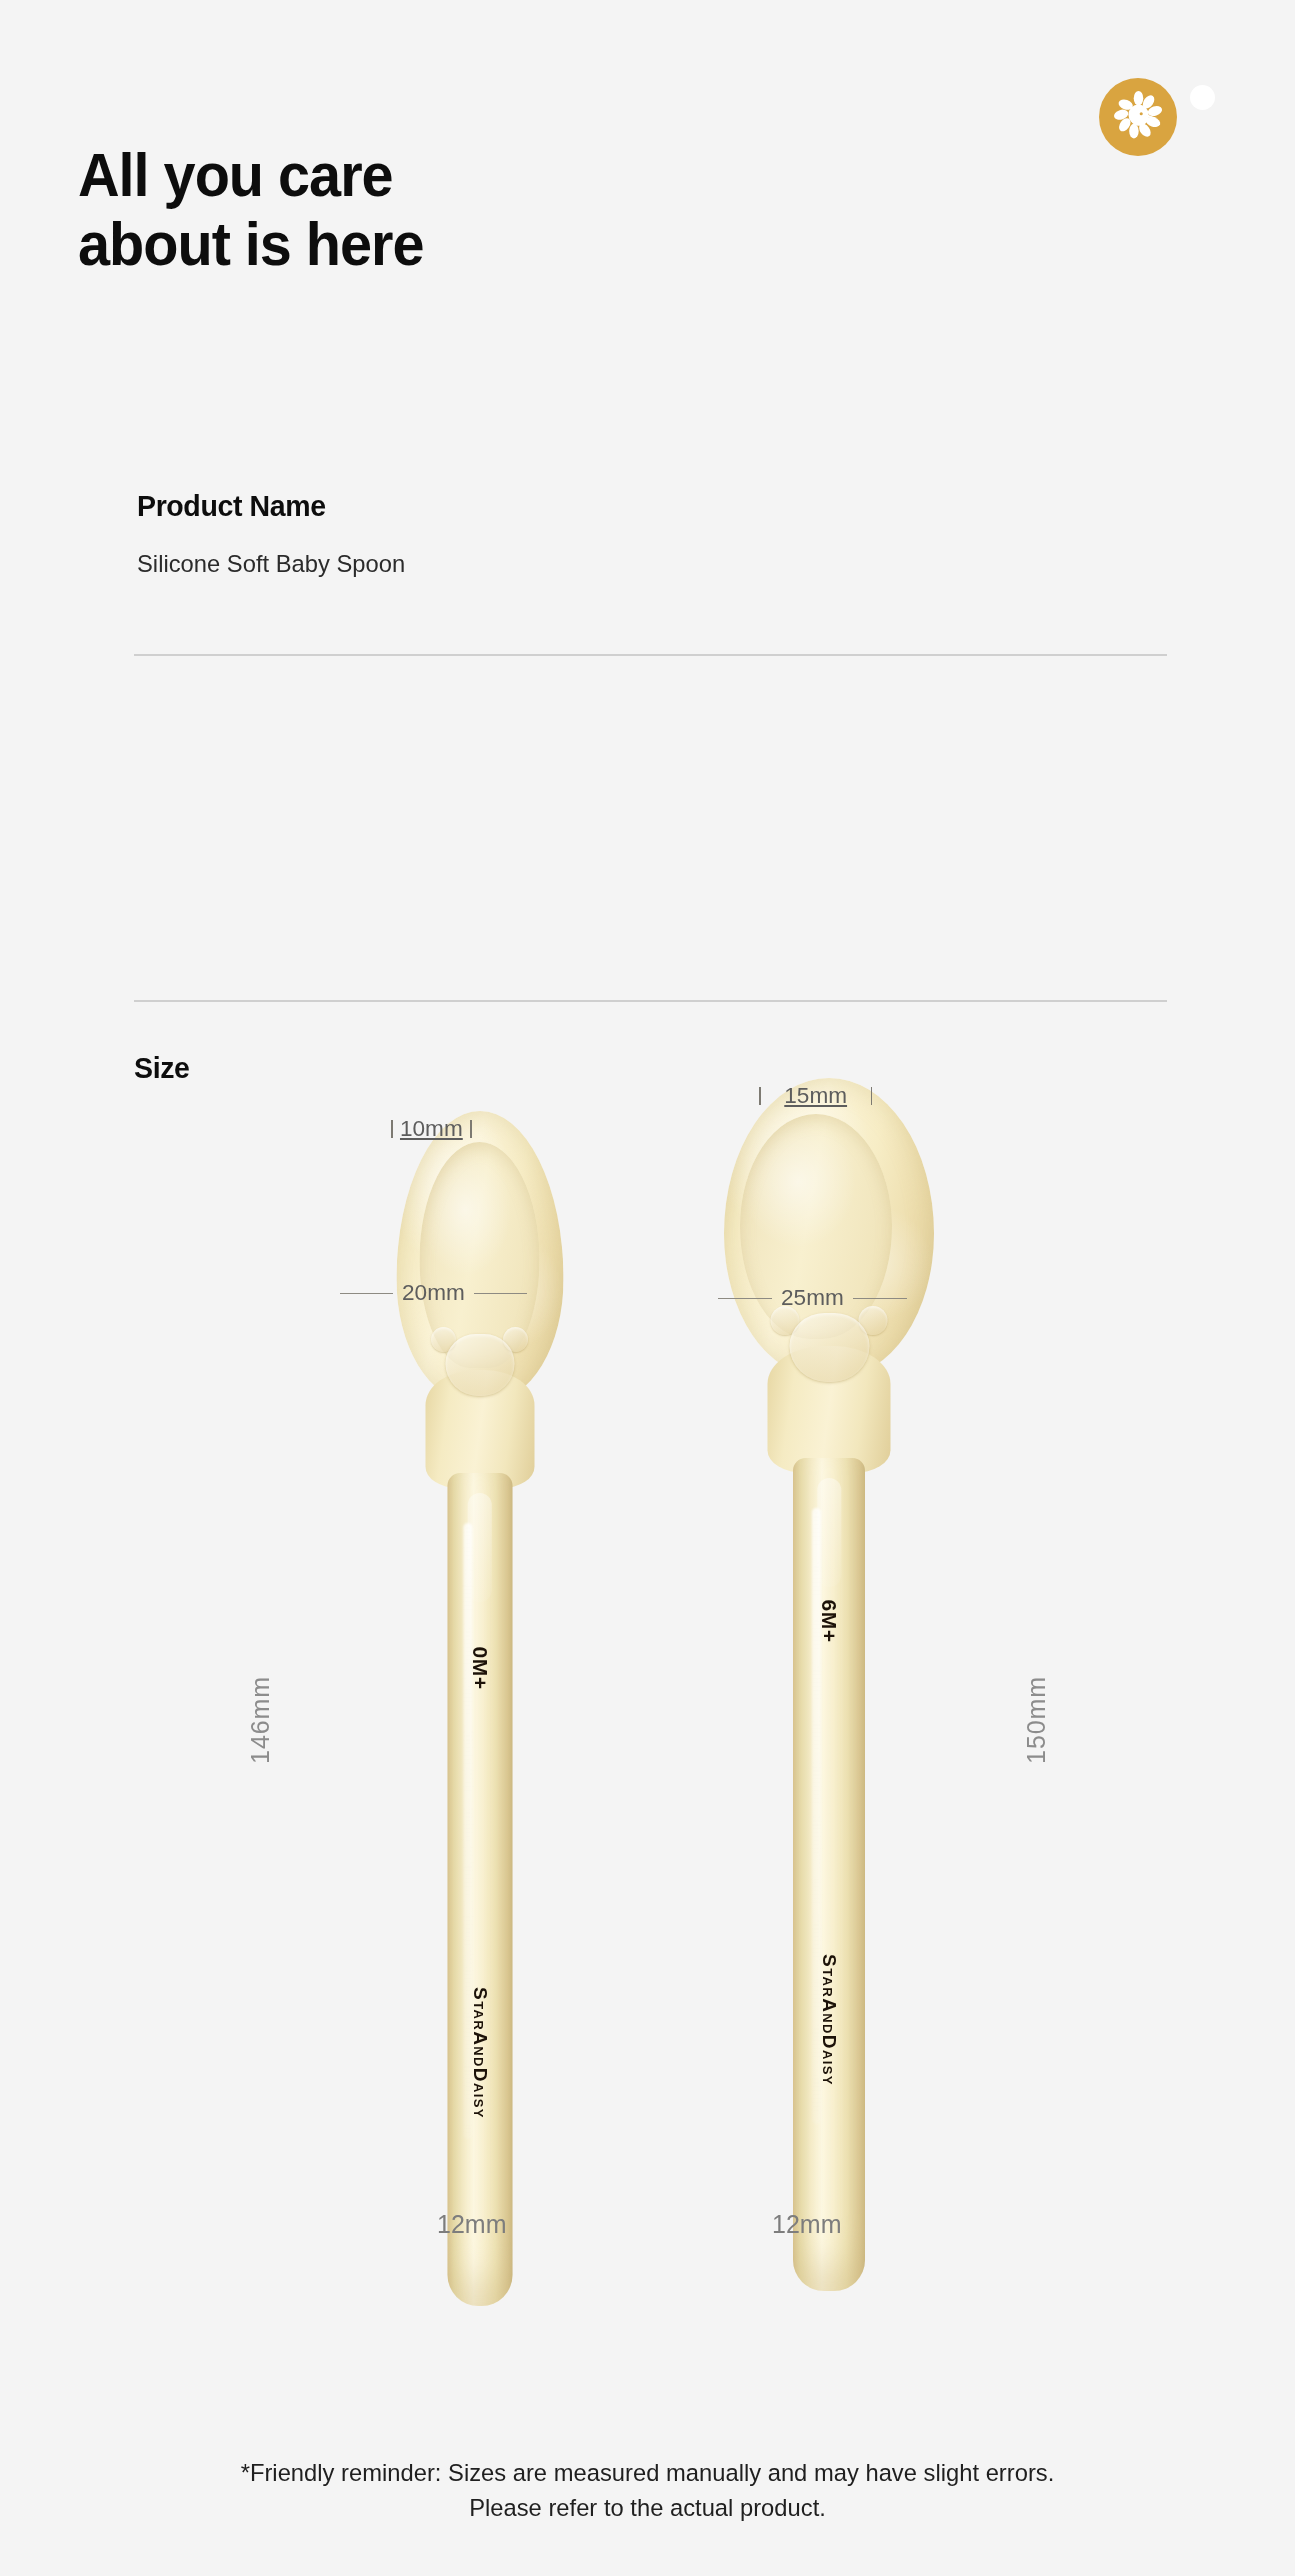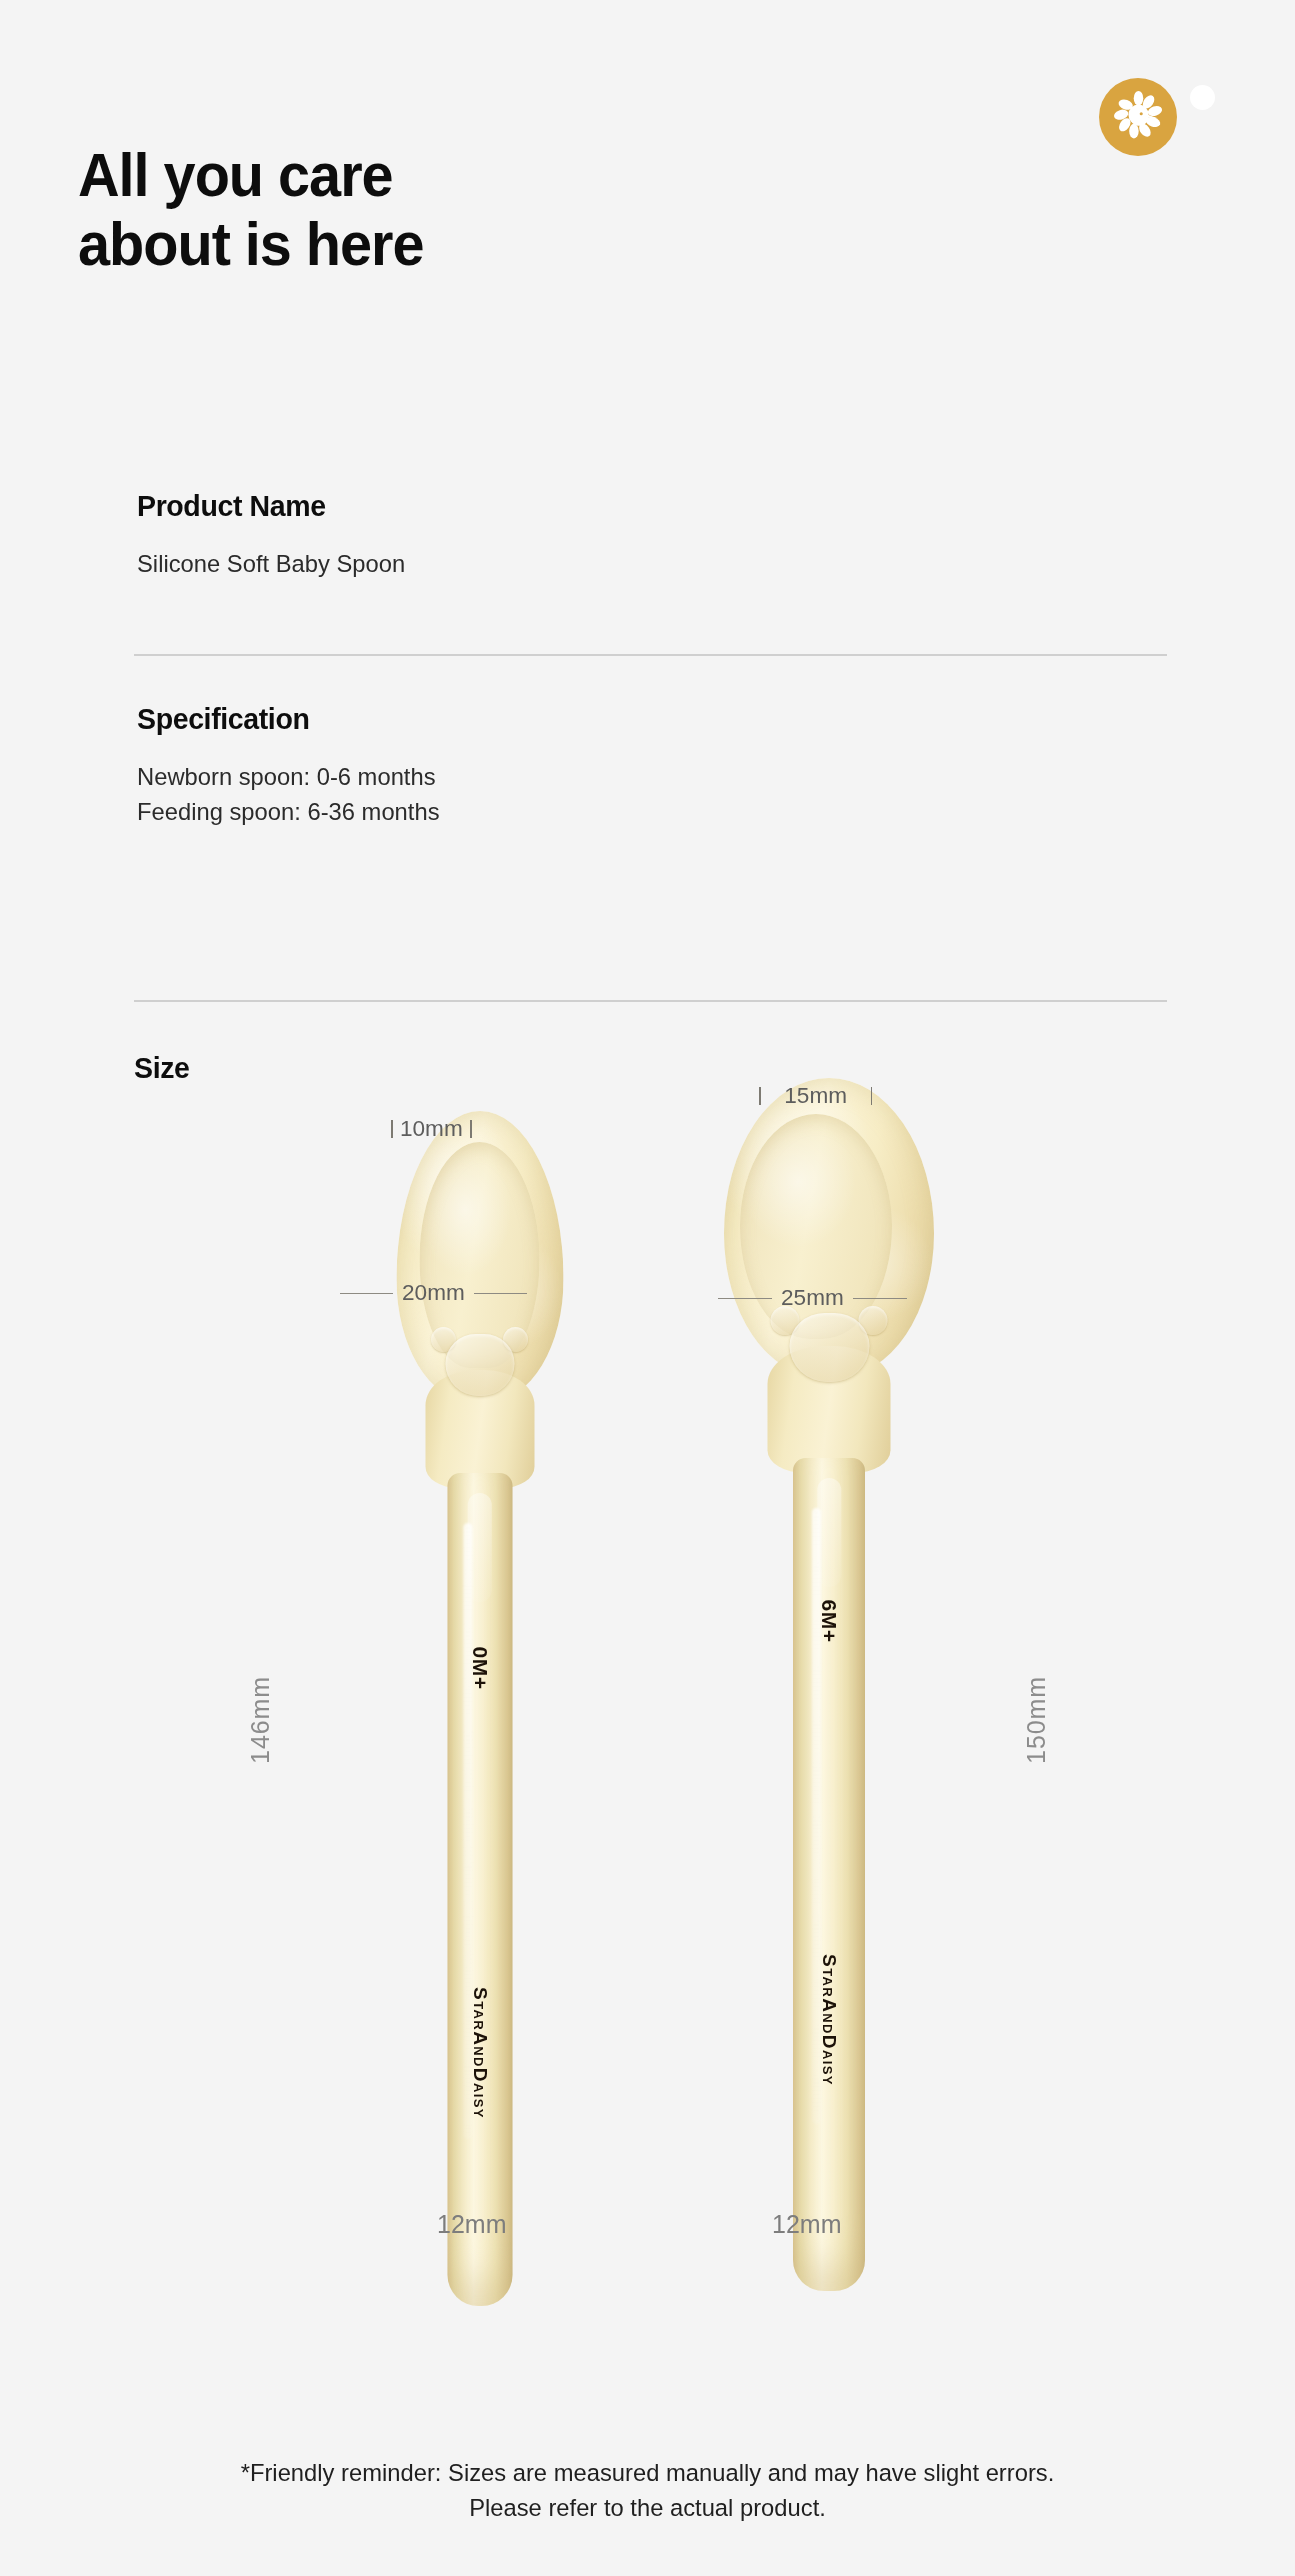--- a/index.html
+++ b/index.html
@@ -167,21 +167,21 @@
     transform:translate(-50%,-50%) rotate(90deg);
     font-variant:small-caps;
   }
 
   
   .ann{
     position:absolute;color:#5d5d5d;font-size:22.6px;
     font-family:"Liberation Sans", sans-serif;white-space:nowrap;
   }
   .ann-top{
-    display:flex;align-items:center;gap:7.2px;
+    display:flex;align-items:center;gap:7.2px;text-decoration:underline;
   }
   .tick{display:inline-block;width:1.8px;height:18px;background:#7d7a72;}
   .rule{display:inline-block;height:0.9px;background:#8d8a82;}
   .ann-mid{display:flex;align-items:center;gap:9px;text-align:center;}
 
   .v-label{
     position:absolute;color:#8c8c8c;font-size:25px;
     writing-mode:vertical-rl;transform:rotate(180deg);letter-spacing:0.9px;
   }
   .b-label{position:absolute;color:#7d7d7d;font-size:25px;}
@@ -231,25 +231,20 @@
       <div class="spec-cell right">
         <div class="spec-label">Product Name</div>
         <div class="spec-value">Silicone Soft Baby Spoon</div>
       </div>
     </div>
   </div>
 
   <div class="divider d1"></div>
 
   <div class="row2">
-    <div class="spec-cell right">
-      <div class="spec-label">Specification</div>
-      <div class="spec-value" style="white-space:pre-line">Newborn spoon: 0-6 months
-Feeding spoon: 6-36 months</div>
-    </div>
   </div>
 
   <div class="divider d2"></div>
 
   <div class="size-label">Size</div>
 
   <div class="stage">
 
     <div class="spoon spoon-a">
       <div class="bowl bowl-a">

